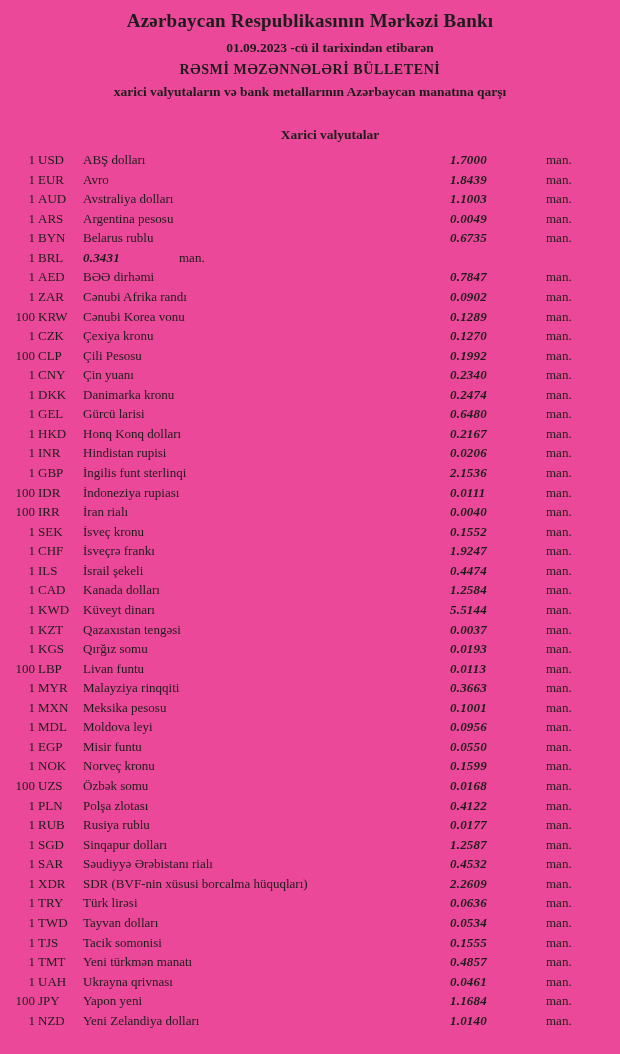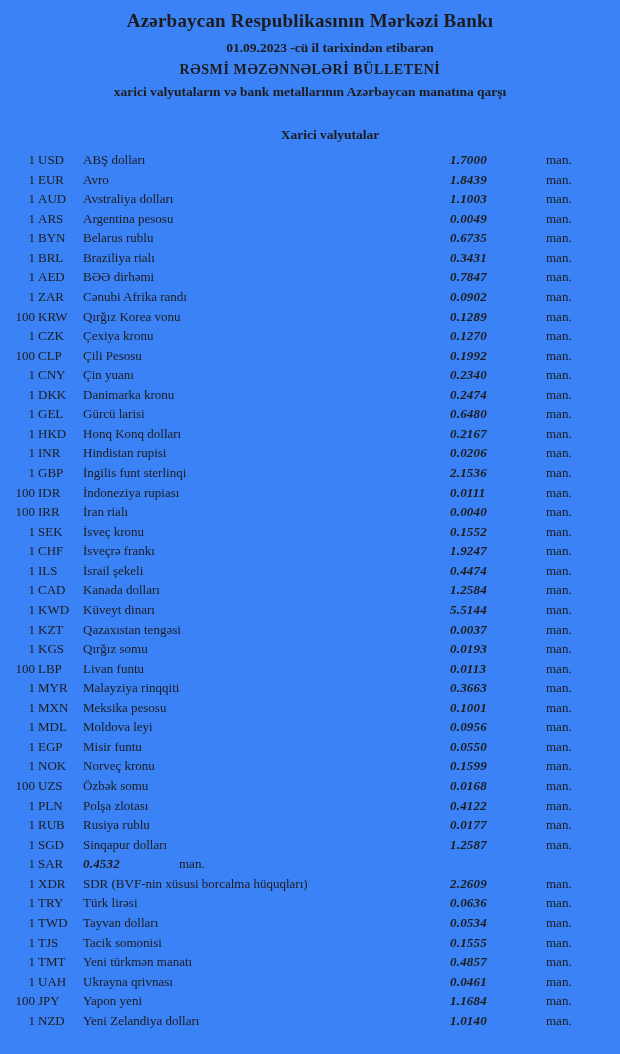--- a/index.html
+++ b/index.html
@@ -60,21 +60,21 @@
     text-align: left;
     font-weight: bold;
     font-style: italic;
     letter-spacing: 0.2px;
   }
   .unit { width: 31px; margin-left: 16px; flex: none; }
 </style>
 </head>
 <body>
 
-<div class="page" style="color: rgb(28, 28, 28); background: #3b82f6;">
+<div class="page" style="color: rgb(28, 28, 28); background: #ec4899;">
   <header>
     <h1 class="bank-title">Azərbaycan Respublikasının Mərkəzi Bankı</h1>
     <div class="hline date-line">01.09.2023 -cü il tarixindən etibarən</div>
     <div class="hline bulletin-title">RƏSMİ MƏZƏNNƏLƏRİ BÜLLETENİ</div>
     <div class="hline subject-line">xarici valyutaların və bank metallarının Azərbaycan manatına qarşı</div>
   </header>
 
   <div class="section-title">Xarici valyutalar</div>
 
   <div class="rates" id="rates">
@@ -109,42 +109,41 @@
       <div class="row">
     <span class="qty">1</span>
     <span class="code">BYN</span>
     <span class="name">Belarus rublu</span>
     <span class="rate">0.6735</span>
     <span class="unit">man.</span>
   </div>
       <div class="row">
     <span class="qty">1</span>
     <span class="code">BRL</span>
-    <span class="name">Braziliya rialı</span>
     <span class="rate">0.3431</span>
     <span class="unit">man.</span>
   </div>
       <div class="row">
     <span class="qty">1</span>
     <span class="code">AED</span>
     <span class="name">BƏƏ dirhəmi</span>
     <span class="rate">0.7847</span>
     <span class="unit">man.</span>
   </div>
       <div class="row">
     <span class="qty">1</span>
     <span class="code">ZAR</span>
     <span class="name">Cənubi Afrika randı</span>
     <span class="rate">0.0902</span>
     <span class="unit">man.</span>
   </div>
       <div class="row">
     <span class="qty">100</span>
     <span class="code">KRW</span>
-    <span class="name">Qırğız Korea vonu</span>
+    <span class="name">Cənubi Korea vonu</span>
     <span class="rate">0.1289</span>
     <span class="unit">man.</span>
   </div>
       <div class="row">
     <span class="qty">1</span>
     <span class="code">CZK</span>
     <span class="name">Çexiya kronu</span>
     <span class="rate">0.1270</span>
     <span class="unit">man.</span>
   </div>
@@ -326,20 +325,21 @@
       <div class="row">
     <span class="qty">1</span>
     <span class="code">SGD</span>
     <span class="name">Sinqapur dolları</span>
     <span class="rate">1.2587</span>
     <span class="unit">man.</span>
   </div>
       <div class="row">
     <span class="qty">1</span>
     <span class="code">SAR</span>
+    <span class="name">Səudiyyə Ərəbistanı rialı</span>
     <span class="rate">0.4532</span>
     <span class="unit">man.</span>
   </div>
       <div class="row">
     <span class="qty">1</span>
     <span class="code">XDR</span>
     <span class="name">SDR (BVF-nin xüsusi borcalma hüquqları)</span>
     <span class="rate">2.2609</span>
     <span class="unit">man.</span>
   </div>

